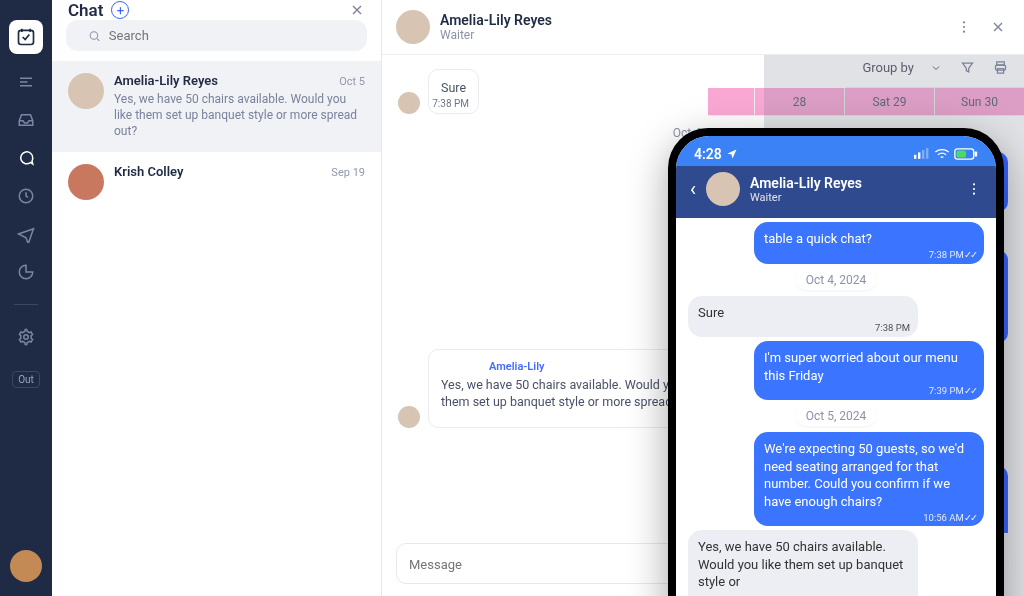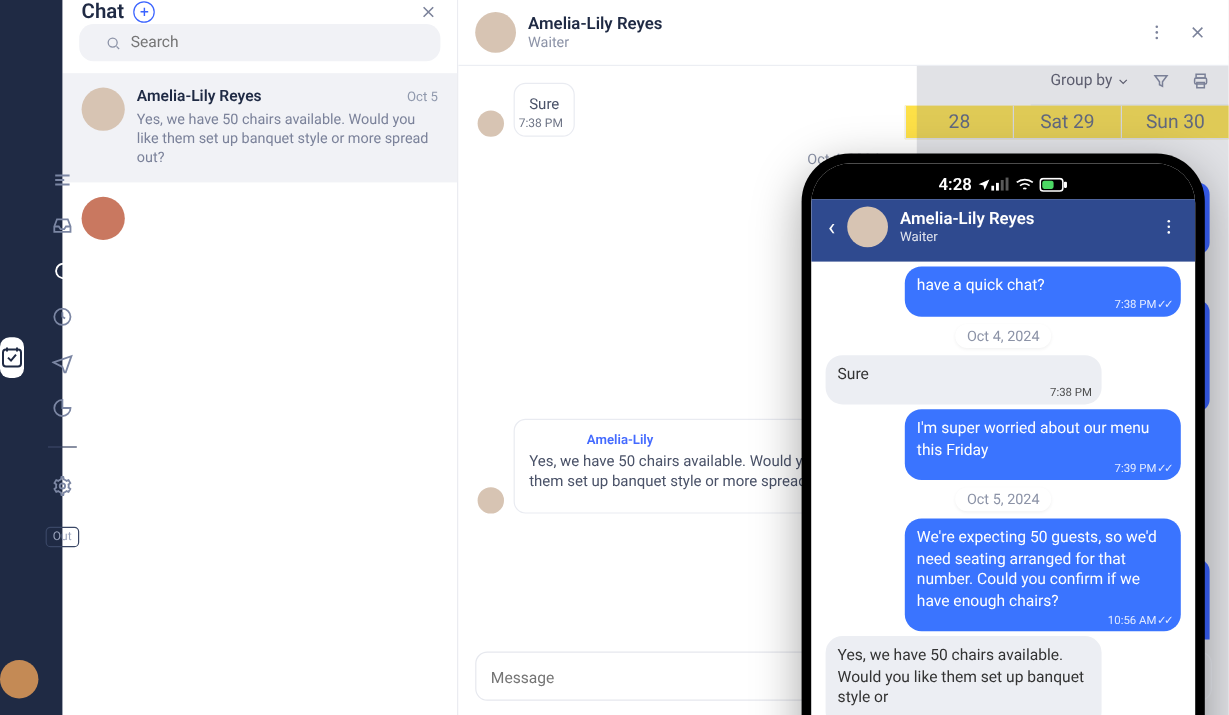--- a/index.html
+++ b/index.html
@@ -1,19 +1,19 @@
 <!DOCTYPE html>
 <html><head>
 <meta charset="utf-8">
 <style>
   * { box-sizing: border-box; margin: 0; padding: 0; font-family: -apple-system, BlinkMacSystemFont, "Segoe UI", Roboto, sans-serif; }
   body { width: 1024px; height: 596px; overflow: hidden; display: flex; background: #f7f8fa; }
 
   
-  .rail { width: 52px; background:#1f2a44; display:flex; align-items:center; padding:20px 0; gap:18px; position:relative; }
+  .rail { width: 52px; background:#1f2a44; display:flex; flex-direction:column; align-items:center; padding:20px 0; gap:18px; position:relative; }
   .rail-top { display:flex; flex-direction:column; gap:18px; align-items:center; }
   .rail .logo { width:34px; height:34px; background:#fff; border-radius:8px; display:flex; align-items:center; justify-content:center; color:#1f2a44; }
   .rail-icon { width:20px; height:20px; color:#7b86a3; display:flex; align-items:center; justify-content:center; cursor:pointer; }
   .rail-icon.active { color:#fff; }
   .rail .out-badge{ font-size:10px; color:#9aa3bb; border:1px solid #3a4766; border-radius:4px; padding:2px 5px; margin-top:6px;}
   .rail .avatar { width:32px; height:32px; border-radius:50%; background:#c48a55; position:absolute; bottom:14px; }
 
   
   .chatlist { width:330px; background:#fff; border-right:1px solid #e6e8ee; display:flex; flex-direction:column; }
   .chatlist-header{ display:flex; align-items:center; padding:0 16px; gap:8px; }
@@ -55,29 +55,29 @@
 
   .composer{ margin:10px 14px 12px; border:1px solid #e6e8ee; border-radius:10px; padding:10px 12px; }
   .composer input{ border:none; outline:none; font-size:13px; width:100%; color:#4a5268;}
 
   
   .topchrome{ position:absolute; top:0; right:0; height:48px; display:flex; align-items:center; gap:10px; padding:0 14px; background:#fff; border-bottom:1px solid #eceef3; z-index:1; }
   .btn{ display:inline-flex; align-items:center; gap:6px; font-size:13px; padding:7px 12px; border-radius:8px; cursor:pointer; border:1px solid transparent;}
   .btn.ghost{ border-color:#c9d6ff; color:#3a63ff; background:#fff;}
   .btn.primary{ background:#3a63ff; color:#fff;}
   .toolbar2{ position:absolute; top:48px; right:0; height:40px; display:flex; align-items:center; gap:18px; padding:0 16px; background:#fff; border-bottom:1px solid #eceef3; color:#556; font-size:13px; z-index:1;}
-  .cal-row{ position:absolute; top:88px; right:0; height:28px; display:flex; align-items:stretch; font-size:16px; color:#5b637a; background:#fde047; border-bottom:1px solid #eceef3; z-index:1;}
+  .cal-row{ position:absolute; top:88px; right:0; height:28px; display:flex; align-items:stretch; font-size:12px; color:#5b637a; background:#f9a8d4; border-bottom:1px solid #eceef3; z-index:1;padding-left:46px;}
   .cal-row span{ width:90px; border-left:1px solid #eceef3; display:flex; align-items:center; justify-content:center;}
 
   .dim-overlay{ position:absolute; top:0; right:0; bottom:0; width:260px; background:rgba(120,125,140,.22); pointer-events:none; z-index:2;}
 
   
   .phone{ position:absolute; right:20px; top:128px; width:336px; height:560px; background:#000; border-radius:40px; padding:8px; z-index:5; box-shadow:0 12px 40px rgba(0,0,0,.35);}
   .screen{ width:100%; height:100%; border-radius:33px; overflow:hidden; background:#fff; display:flex; flex-direction:column;}
-  .status{ background:#000000; color:#fff; padding:10px 18px 4px; display:flex; justify-content:center; font-size:14px; font-weight:600;}
+  .status{ background:#3b82f6; color:#fff; padding:10px 18px 4px; display:flex; justify-content:space-between; font-size:14px; font-weight:600;}
   .status .right{ display:flex; gap:4px; align-items:center; font-size:12px;}
   .ph-header{ background:#2f4a8f; color:#fff; display:flex; align-items:center; gap:10px; padding:6px 14px 12px;}
   .ph-header .back{ font-size:20px; cursor:pointer;}
   .ph-header .av{ width:34px; height:34px; border-radius:50%; background:#d7c4b3;}
   .ph-header .who .n{font-size:14px; font-weight:600;}
   .ph-header .who .r{font-size:11px; opacity:.85;}
   .ph-header .dots{ margin-left:auto; cursor:pointer;}
   .ph-body{ flex:1; padding:6px 12px; overflow:hidden; font-size:13px; position:relative;}
   .pbub{ max-width:230px; padding:8px 10px 16px; border-radius:14px; position:relative; margin:4px 0; line-height:1.35;}
   .pbub.out{ background:#3a74ff; color:#fff; margin-left:auto;}
@@ -169,20 +169,24 @@
         <span class="name">Amelia-Lily Reyes</span>
         <span class="date">Oct 5</span>
       </div>
       <div class="preview">Yes, we have 50 chairs available. Would you like them set up banquet style or more spread out?</div>
     </div>
   </div>
 
   <div class="item">
     <div class="av" style="background:#c97860"></div>
     <div class="meta">
+      <div class="row1">
+        <span class="name">Krish Colley</span>
+        <span class="date">Sep 19</span>
+      </div>
     </div>
   </div>
 </div>
 
 <div class="conv">
 
   <div class="topchrome">
     <div class="btn ghost">
       <svg width="14" height="14" viewBox="0 0 24 24" fill="none" stroke="currentColor" stroke-width="2">
           <rect x="9" y="9" width="11" height="11" rx="2"></rect>
@@ -198,21 +202,21 @@
     </div>
     <div class="btn primary">
       <svg width="14" height="14" viewBox="0 0 24 24" fill="none" stroke="currentColor" stroke-width="2">
           <circle cx="12" cy="12" r="9"></circle>
           <path d="M12 8v8M8 12h8"></path>
         </svg>
       <span>Create</span>
     </div>
   </div>
   <div class="toolbar2">
-    <span style="display:flex;align-items:center;gap:3px">
+    <span style="display:flex;align-items:center;gap:16px">
         <span>Group by</span>
         <svg width="12" height="12" viewBox="0 0 24 24" fill="none" stroke="currentColor" stroke-width="2">
           <path d="M6 9l6 6 6-6"></path>
         </svg>
       </span>
     <svg width="15" height="15" viewBox="0 0 24 24" fill="none" stroke="#7b829a" stroke-width="2">
         <path d="M4 5h16l-6 8v6l-4-2v-4L4 5z"></path>
       </svg>
     <svg width="15" height="15" viewBox="0 0 24 24" fill="none" stroke="#7b829a" stroke-width="2">
         <rect x="6" y="3" width="12" height="5"></rect>
@@ -329,21 +333,21 @@
             <svg width="16" height="16" viewBox="0 0 24 24" fill="#fff">
               <circle cx="12" cy="5" r="1.6"></circle>
               <circle cx="12" cy="12" r="1.6"></circle>
               <circle cx="12" cy="19" r="1.6"></circle>
             </svg>
           </div>
       </div>
       <div class="ph-body" id="phone-body">
           <div style="margin-top: -6px;"></div>
           <div class="pbub out">
-            <div>have a quick chat?</div>
+            <div>table a quick chat?</div>
             <span class="ts chk">7:38 PM</span>
           </div>
           <div class="ds">Oct 4, 2024</div>
           <div class="pbub in">
             <div>Sure</div>
             <span class="ts">7:38 PM</span>
           </div>
           <div class="pbub out">
             <div>I'm super worried about our menu this Friday</div>
             <span class="ts chk">7:39 PM</span>

